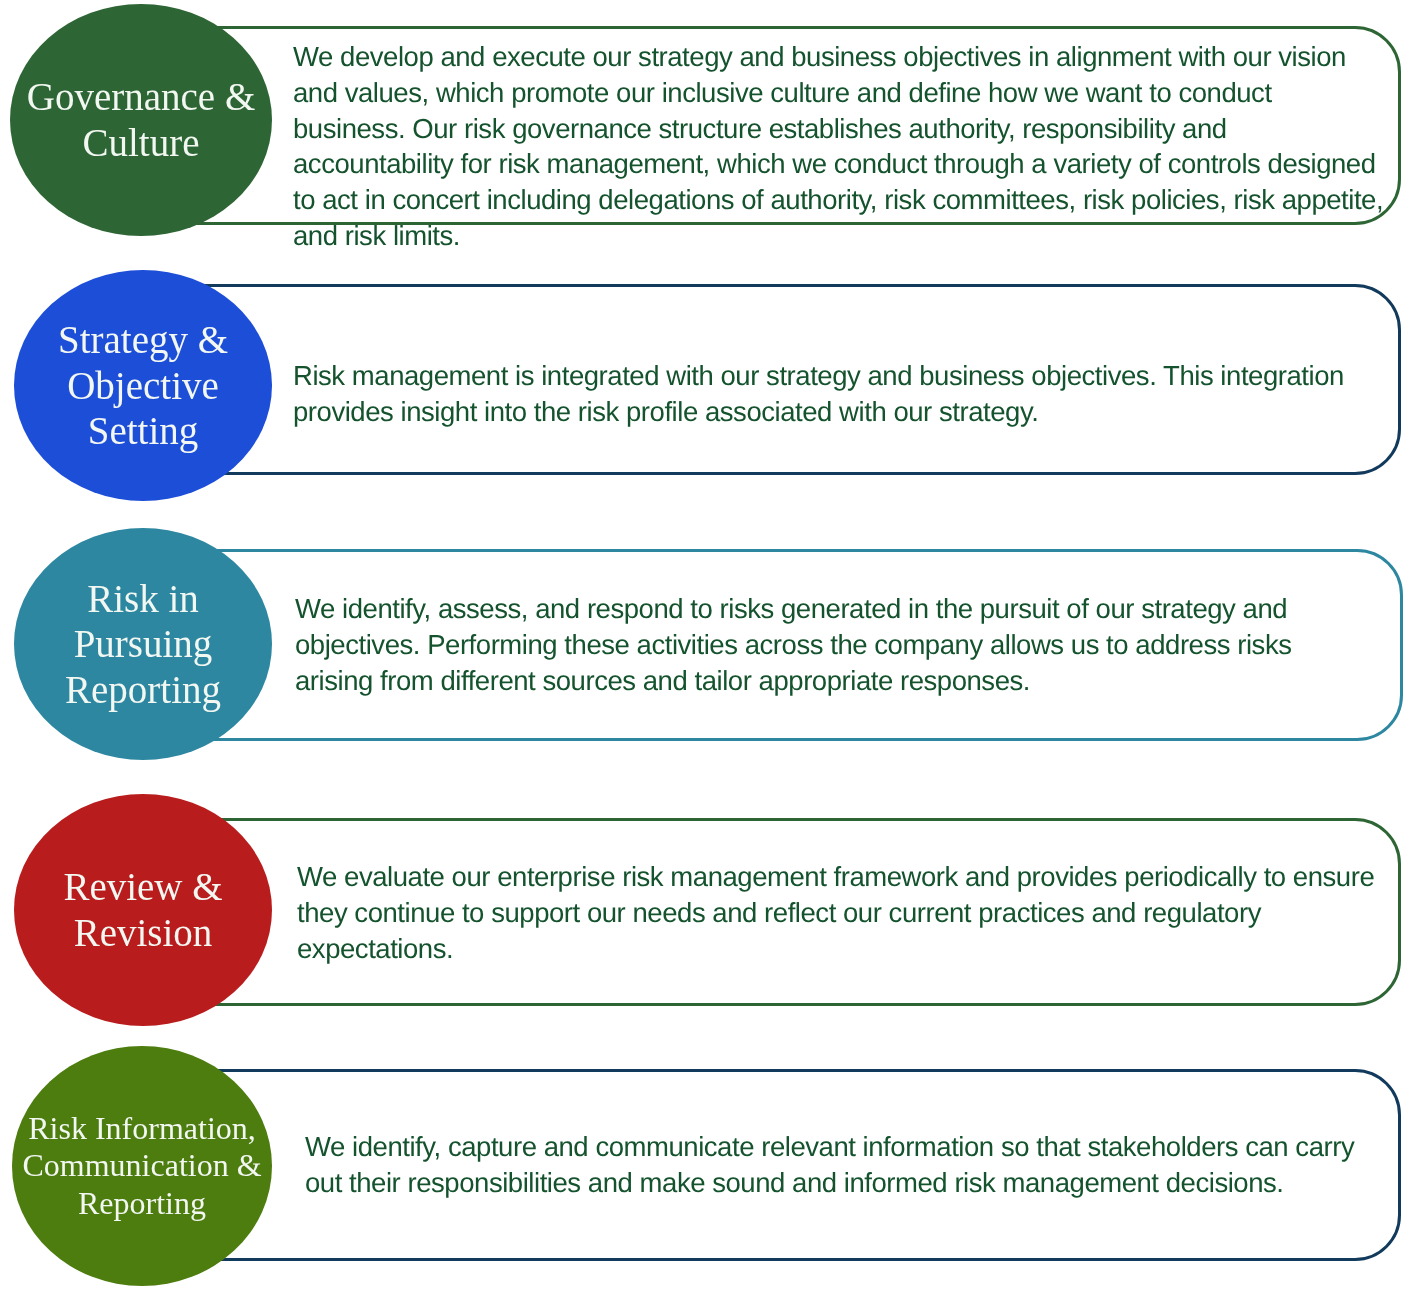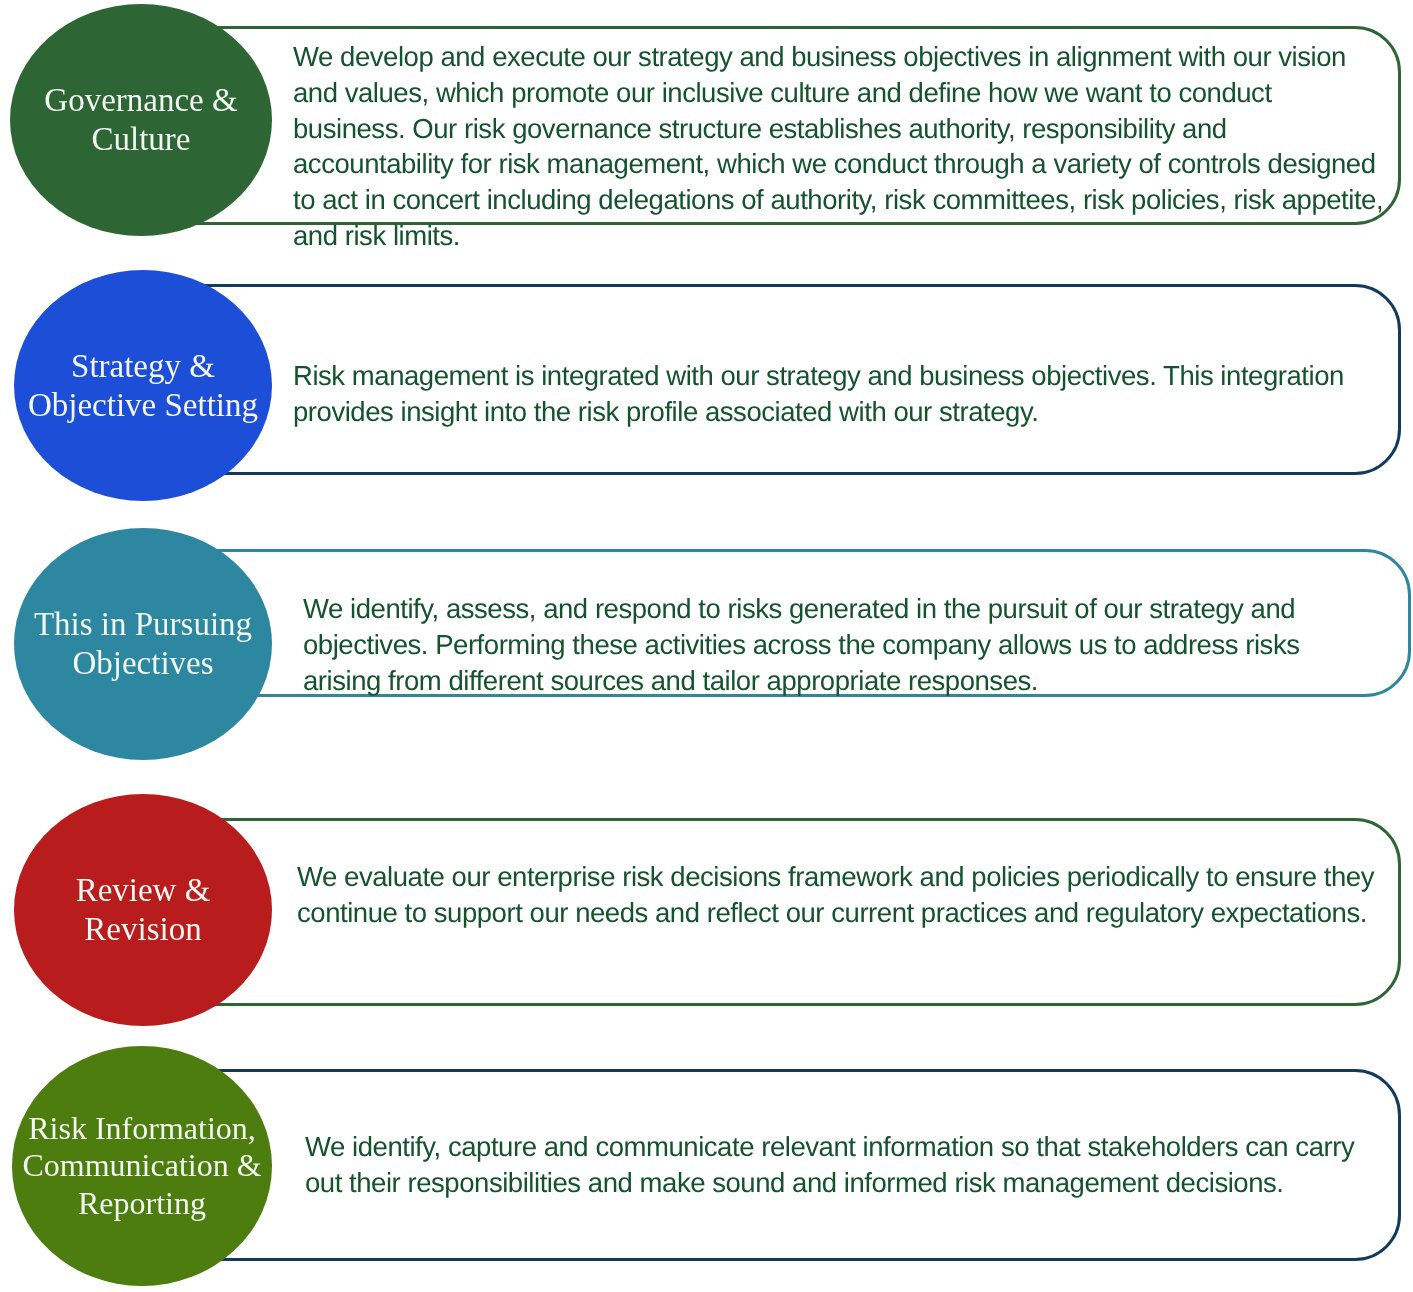--- a/index.html
+++ b/index.html
@@ -42,21 +42,21 @@
   }
   .circle {
     position: absolute;
     border-radius: 50%;
     display: flex;
     align-items: center;
     justify-content: center;
     text-align: center;
     color: #f2f7f2;
     font-family: "Liberation Serif", serif;
-    font-size: 33px;
+    font-size: 39px;
     line-height: 1.17;
     font-weight: 400;
     box-sizing: border-box;
     z-index: 5;
   }
   .circle span {
     display: block;
     padding: 0 6px;
   }
 </style>
@@ -77,31 +77,31 @@
   <div class="row">
     <div class="panel" style="left:150px; top:284px; width:1251px; height:191px; border-color:#123A5C;">
       <div class="panel-text" style="left:140px; top:71px; width:1092px;">Risk management is integrated with our strategy and business objectives. This integration provides insight into the risk profile associated with our strategy.</div>
     </div>
     <div class="circle" style="left:14px; top:270px; width:258px; height:231px; background:#1d4ed8;">
       <span>Strategy &amp; Objective Setting</span>
     </div>
   </div>
 
   <div class="row">
-    <div class="panel" style="left:160px; top:549px; width:1251px; height:148px; border-color:#2D87A1;">
+    <div class="panel" style="left:152px; top:549px; width:1251px; height:192px; border-color:#2D87A1;">
       <div class="panel-text" style="left:140px; top:39px; width:1062px;">We identify, assess, and respond to risks generated in the pursuit of our strategy and objectives. Performing these activities across the company allows us to address risks arising from different sources and tailor appropriate responses.</div>
     </div>
     <div class="circle" style="left:14px; top:528px; width:258px; height:232px; background:#2D87A1;">
-      <span>This in Pursuing Objectives</span>
+      <span>Risk in Pursuing Reporting</span>
     </div>
   </div>
 
   <div class="row">
     <div class="panel" style="left:150px; top:818px; width:1251px; height:188px; border-color:#2D6634;">
-      <div class="panel-text" style="left:144px; top:38px; width:1092px;">We evaluate our enterprise risk decisions framework and policies periodically to ensure they continue to support our needs and reflect our current practices and regulatory expectations.</div>
+      <div class="panel-text" style="left:144px; top:38px; width:1092px;">We evaluate our enterprise risk management framework and provides periodically to ensure they continue to support our needs and reflect our current practices and regulatory expectations.</div>
     </div>
     <div class="circle" style="left:14px; top:794px; width:258px; height:232px; background:#b91c1c;">
       <span>Review &amp; Revision</span>
     </div>
   </div>
 
   <div class="row">
     <div class="panel" style="left:150px; top:1069px; width:1251px; height:192px; border-color:#123A5C;">
       <div class="panel-text" style="left:152px; top:57px; width:1056px;">We identify, capture and communicate relevant information so that stakeholders can carry out their responsibilities and make sound and informed risk management decisions.</div>
     </div>

